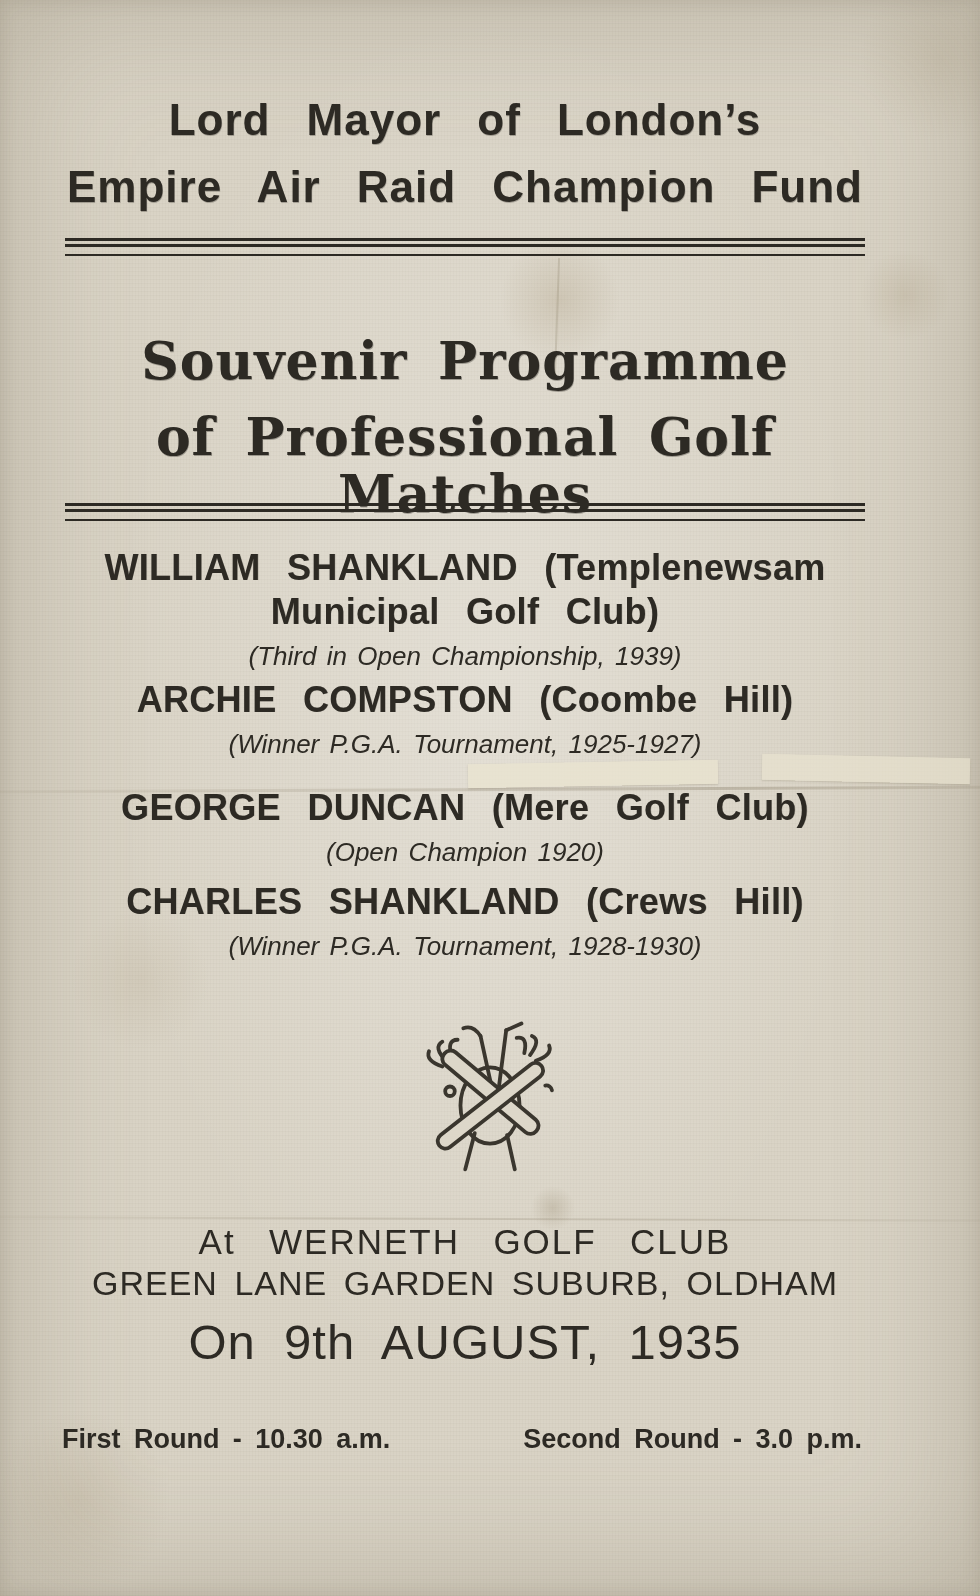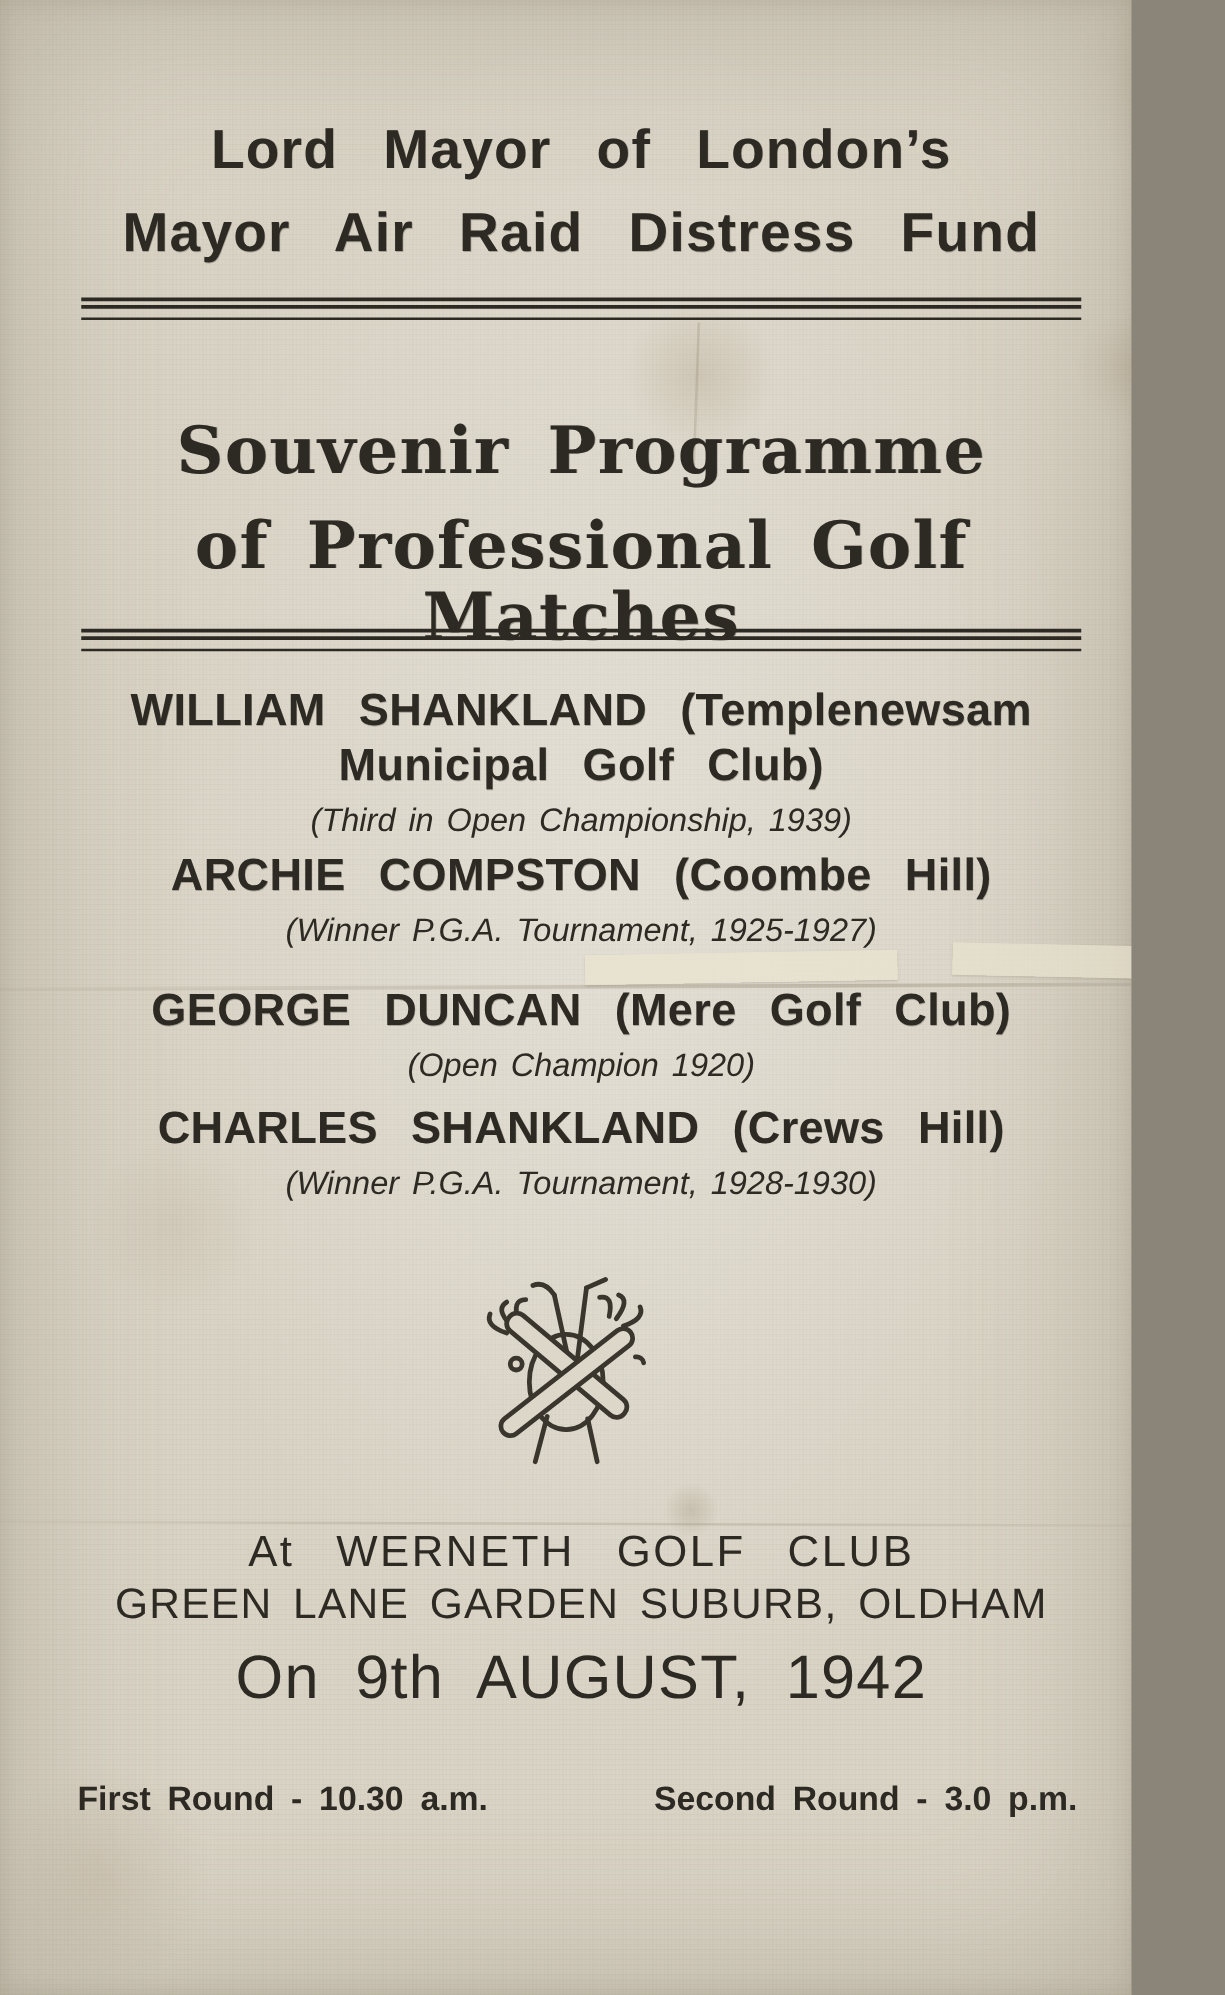--- a/index.html
+++ b/index.html
@@ -1,17 +1,17 @@
 <!DOCTYPE html>
 <html><head>
 <meta charset="utf-8">
 <style>
   html,body{margin:0;padding:0;background:#8a8578;}
   .page{
-    position:relative;width:905px;height:1596px;overflow:hidden;
+    position:relative;width:980px;height:1596px;overflow:hidden;
     background-color:#d9d3c5;
     background-image:
       radial-gradient(circle at 560px 300px, rgba(146,126,90,0.20), rgba(146,126,90,0) 60px),
       radial-gradient(circle at 905px 295px, rgba(146,126,90,0.16), rgba(146,126,90,0) 45px),
       radial-gradient(circle at 553px 1208px, rgba(120,104,72,0.20), rgba(120,104,72,0) 22px),
       radial-gradient(circle at 80px 1500px, rgba(146,126,90,0.14), rgba(146,126,90,0) 90px),
       radial-gradient(circle at 940px 60px, rgba(146,126,90,0.12), rgba(146,126,90,0) 80px),
       radial-gradient(circle at 140px 980px, rgba(146,126,90,0.10), rgba(146,126,90,0) 70px),
       radial-gradient(ellipse at 490px 700px, rgba(255,255,255,0.28), rgba(255,255,255,0) 55%),
       repeating-linear-gradient(0deg, rgba(118,108,86,0.040) 0 1px, rgba(255,255,255,0.030) 1px 2px, rgba(0,0,0,0) 2px 4px),
@@ -70,21 +70,21 @@
 
   <div class="tape1"></div>
   <div class="tape2"></div>
   <div class="crease-h1"></div>
   <div class="crease-h2"></div>
   <div class="crease-v"></div>
 
   <div class="content">
 
     <div class="abs fund-line fund1">Lord Mayor of London’s</div>
-    <div class="abs fund-line fund2">Mayor Air Raid Distress Fund</div>
+    <div class="abs fund-line fund2">Empire Air Raid Champion Fund</div>
 
     <div class="abs rule rule1">
         <span class="mid"></span>
       </div>
 
     <div class="abs prog-line prog1">Souvenir Programme</div>
     <div class="abs prog-line prog2">of Professional Golf Matches</div>
 
     <div class="abs rule rule2">
         <span class="mid"></span>
@@ -105,21 +105,21 @@
       <div class="player-credit">(Open Champion 1920)</div>
     </div>
 
     <div class="abs p4">
       <div class="player-name">CHARLES SHANKLAND (Crews Hill)</div>
       <div class="player-credit">(Winner P.G.A. Tournament, 1928-1930)</div>
     </div>
 
     <div class="abs venue1">At WERNETH GOLF CLUB</div>
     <div class="abs venue2">GREEN LANE GARDEN SUBURB, OLDHAM</div>
-    <div class="abs date">On 9th AUGUST, 1942</div>
+    <div class="abs date">On 9th AUGUST, 1935</div>
 
     <div class="abs footer">
       <span>First Round - 10.30 a.m.</span>
       <span>Second Round - 3.0 p.m.</span>
     </div>
 
   </div>
 
   <svg class="illu" viewBox="0 0 160 170" xmlns="http://www.w3.org/2000/svg">
     <g stroke="#3a362e" stroke-width="4" fill="none" stroke-linecap="round" stroke-linejoin="round">

